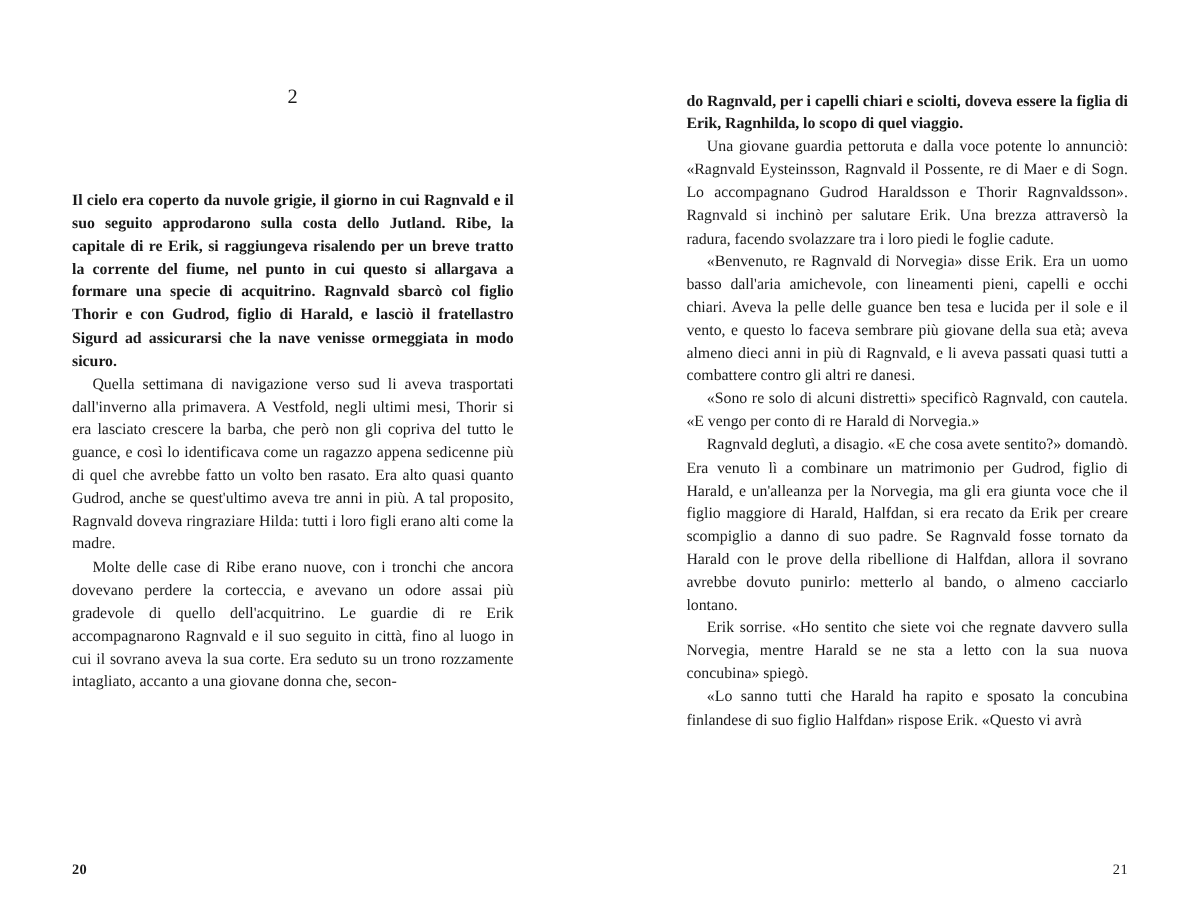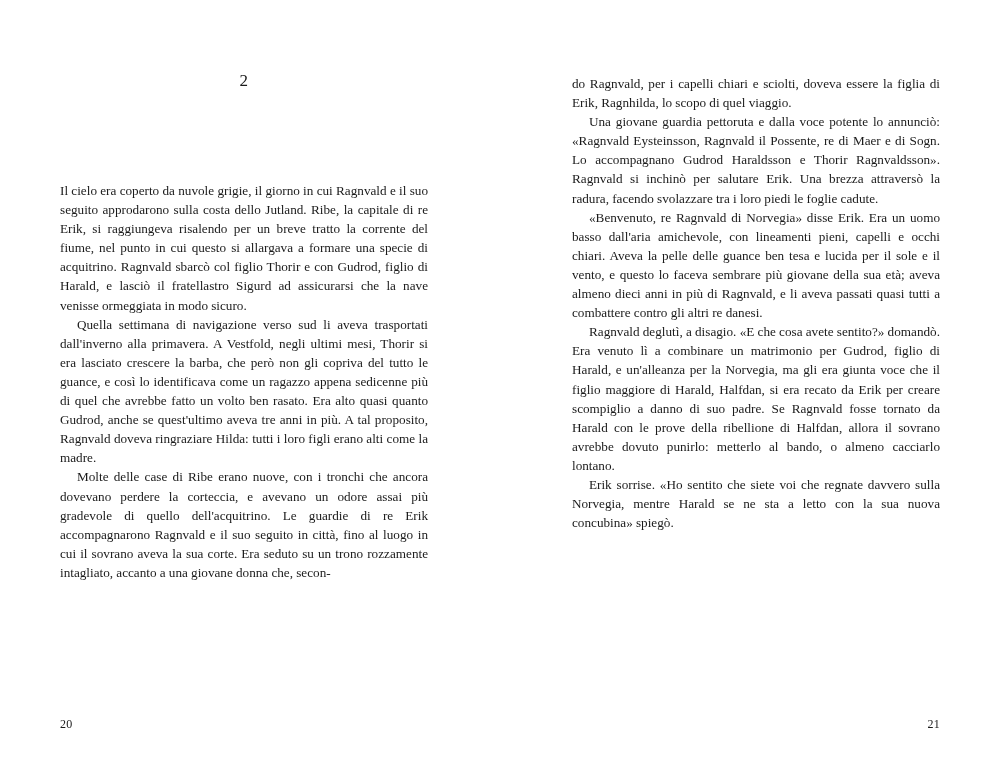--- a/index.html
+++ b/index.html
@@ -36,48 +36,50 @@
     text-align: center;
     font-size: 17px;
     line-height: 1;
     margin: 12px 0 0 0;
     letter-spacing: 0.5px;
   }
   .body-block {
     margin-top: 0;
   }
   .page-left .body-block {
-    margin-top: 92px;
+    margin-top: 68px;
   }
   .page-right .body-block {
     margin-top: 14px;
   }
   p.para {
     margin: 0;
     font-size: 13.2px;
     line-height: 19.1px;
     text-align: justify;
     text-justify: inter-word;
     hyphens: manual;
     word-spacing: -0.1px;
   }
   p.para + p.para {
     text-indent: 17px;
   }
   p.para.first {
     text-indent: 0;
+    font-weight: bold;
   }
   .folio {
     position: absolute;
     bottom: 36px;
     font-size: 12px;
     letter-spacing: 0.3px;
   }
   .folio-left {
     left: 60px;
+    font-weight: bold;
   }
   .folio-right {
     right: 60px;
   }
 </style>
 </head>
 <body>
 
 <div class="spread">
 
@@ -89,19 +91,21 @@
       <p class="para">Molte delle case di Ribe erano nuove, con i tronchi che ancora dovevano perdere la corteccia, e avevano un odore assai più gradevole di quello dell'acquitrino. Le guardie di re Erik accompagnarono Ragnvald e il suo seguito in città, fino al luogo in cui il sovrano aveva la sua corte. Era seduto su un trono rozzamente intagliato, accanto a una giovane donna che, secon-</p>
     </div>
     <div class="folio folio-left">20</div>
   </div>
 
   <div class="page page-right">
     <div class="body-block">
       <p class="para first">do Ragnvald, per i capelli chiari e sciolti, doveva essere la figlia di Erik, Ragnhilda, lo scopo di quel viaggio.</p>
       <p class="para">Una giovane guardia pettoruta e dalla voce potente lo annunciò: «Ragnvald Eysteinsson, Ragnvald il Possente, re di Maer e di Sogn. Lo accompagnano Gudrod Haraldsson e Thorir Ragnvaldsson». Ragnvald si inchinò per salutare Erik. Una brezza attraversò la radura, facendo svolazzare tra i loro piedi le foglie cadute.</p>
       <p class="para">«Benvenuto, re Ragnvald di Norvegia» disse Erik. Era un uomo basso dall'aria amichevole, con lineamenti pieni, capelli e occhi chiari. Aveva la pelle delle guance ben tesa e lucida per il sole e il vento, e questo lo faceva sembrare più giovane della sua età; aveva almeno dieci anni in più di Ragnvald, e li aveva passati quasi tutti a combattere contro gli altri re danesi.</p>
+      <p class="para">«Sono re solo di alcuni distretti» specificò Ragnvald, con cautela. «E vengo per conto di re Harald di Norvegia.»</p>
       <p class="para">Ragnvald deglutì, a disagio. «E che cosa avete sentito?» domandò. Era venuto lì a combinare un matrimonio per Gudrod, figlio di Harald, e un'alleanza per la Norvegia, ma gli era giunta voce che il figlio maggiore di Harald, Halfdan, si era recato da Erik per creare scompiglio a danno di suo padre. Se Ragnvald fosse tornato da Harald con le prove della ribellione di Halfdan, allora il sovrano avrebbe dovuto punirlo: metterlo al bando, o almeno cacciarlo lontano.</p>
       <p class="para">Erik sorrise. «Ho sentito che siete voi che regnate davvero sulla Norvegia, mentre Harald se ne sta a letto con la sua nuova concubina» spiegò.</p>
+      <p class="para">«Lo sanno tutti che Harald ha rapito e sposato la concubina finlandese di suo figlio Halfdan» rispose Erik. «Questo vi avrà</p>
     </div>
     <div class="folio folio-right">21</div>
   </div>
 
 </div>
 
 </body></html>

